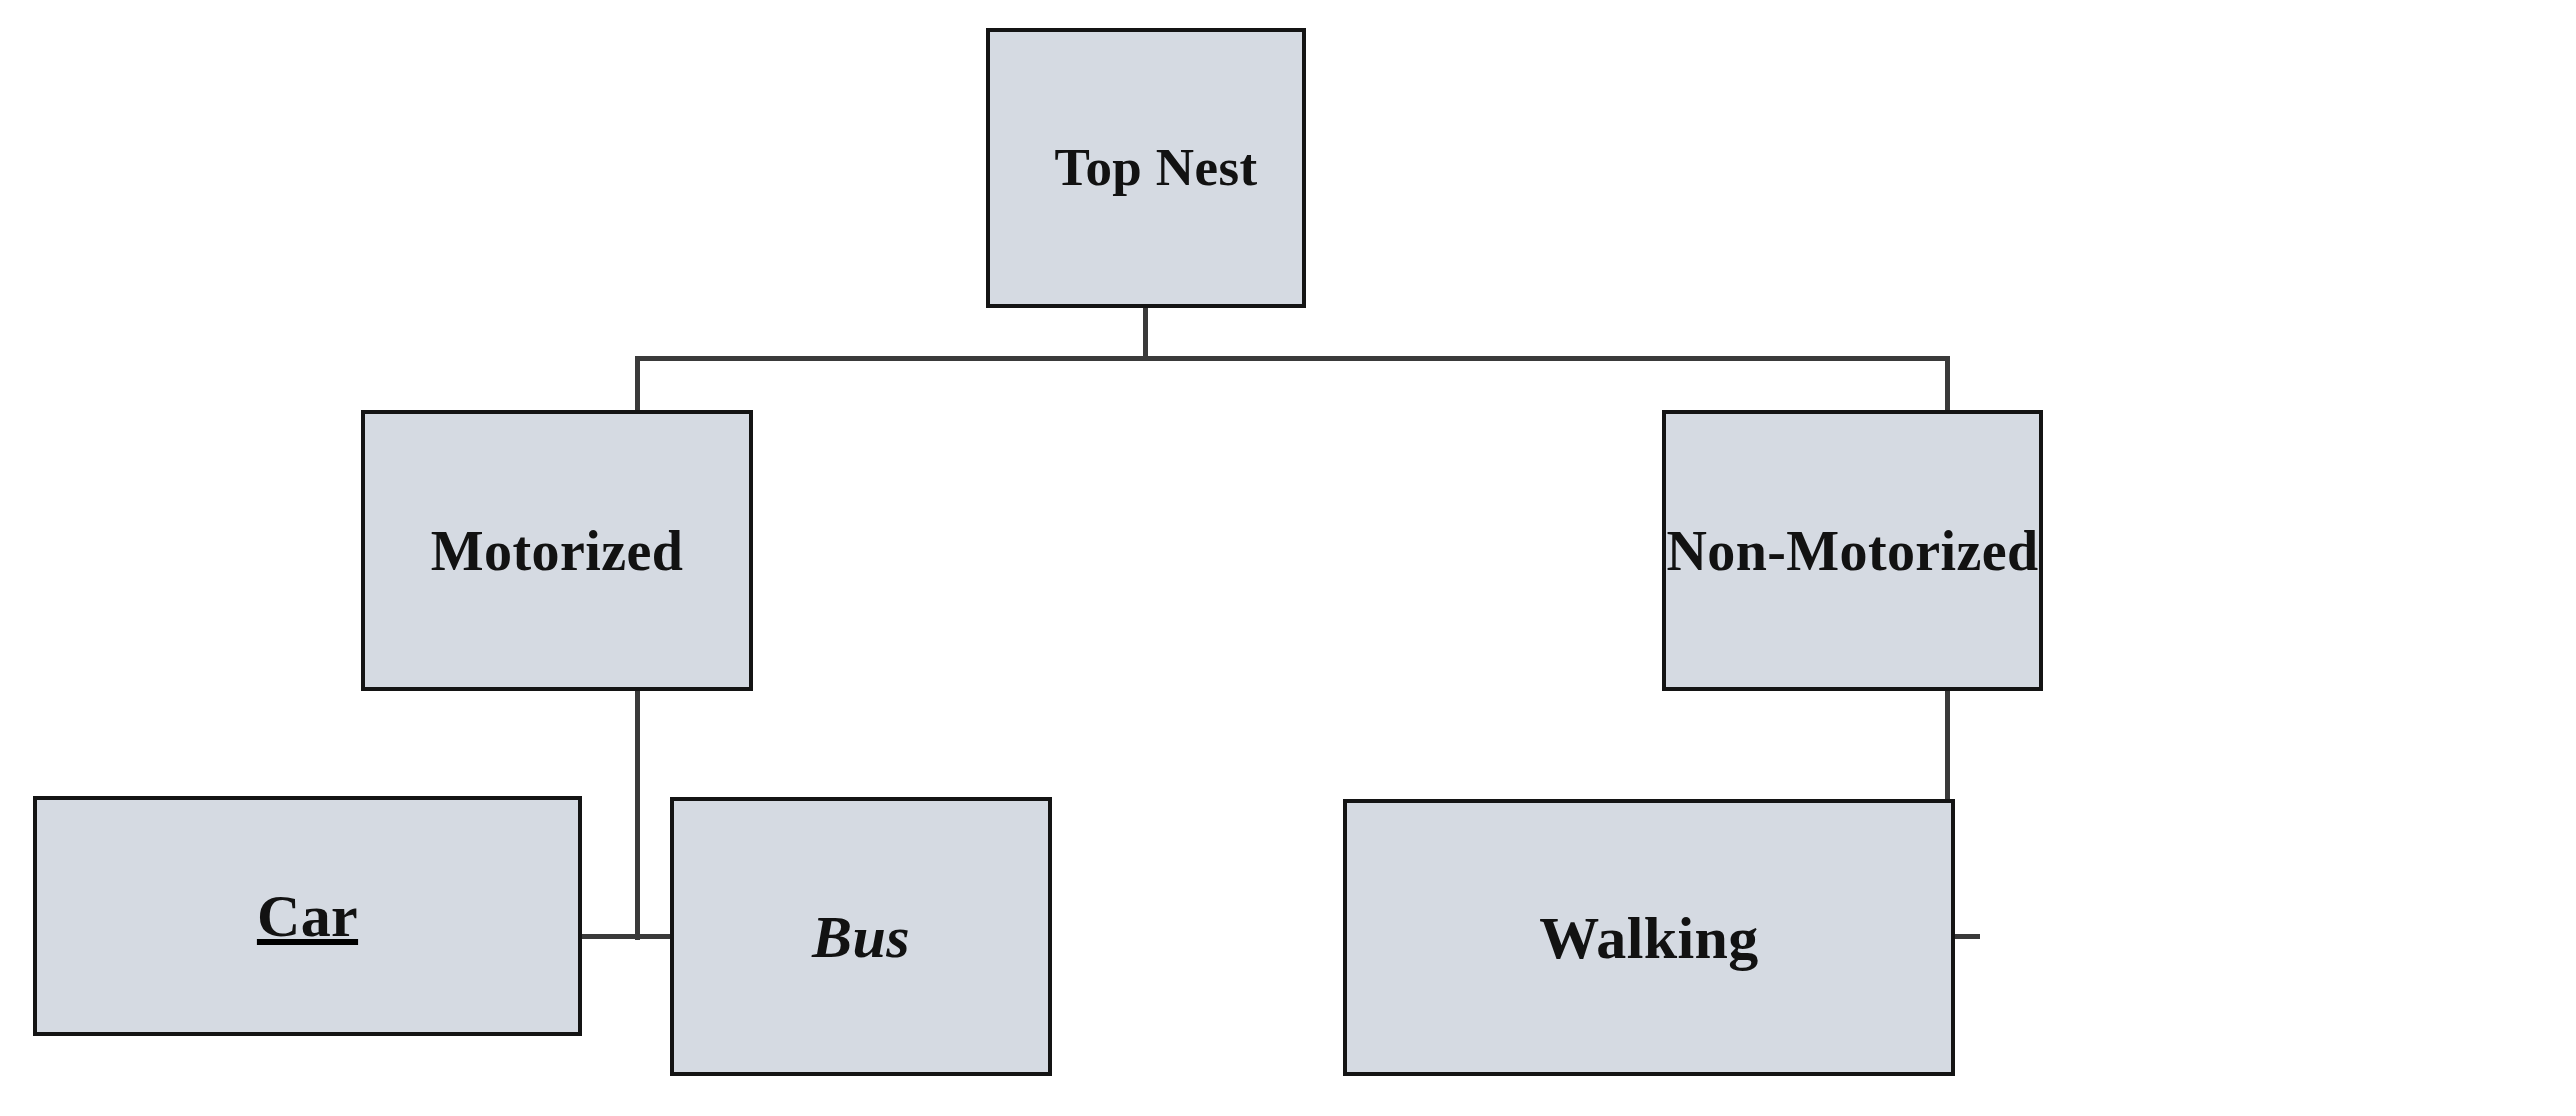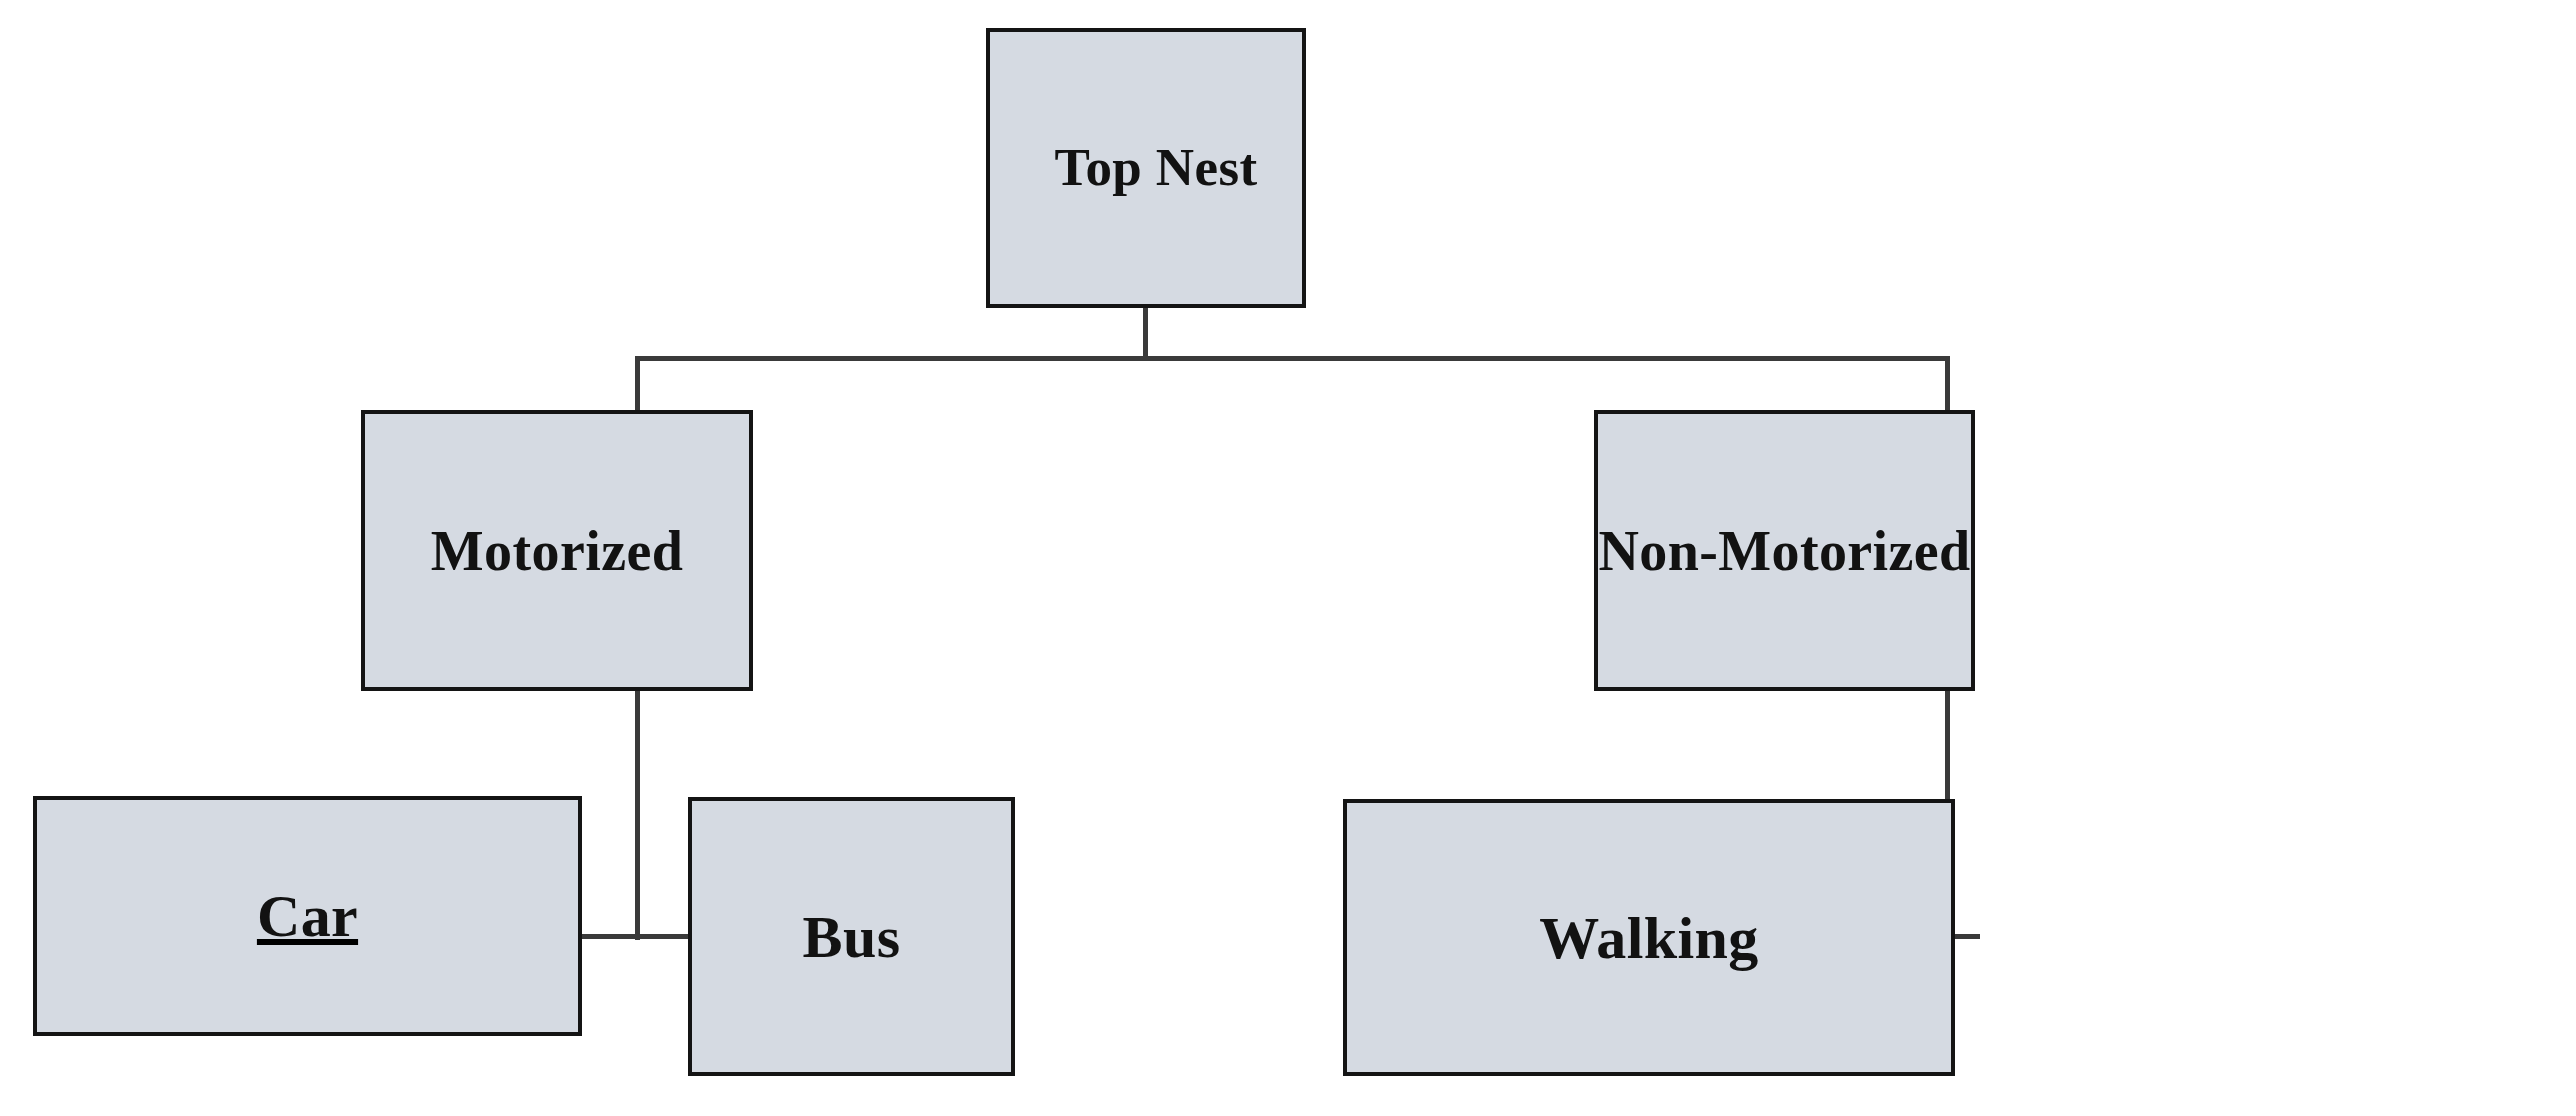--- a/index.html
+++ b/index.html
@@ -68,29 +68,29 @@
   <div class="edge edge-h" style="left:1888px; top:934px; width:92px;"></div>
 
   <div class="node" style="left:986px; top:27.5px; width:320px; height:280px;padding-left:20px;">
     <span class="node-label size-lg">Top Nest</span>
   </div>
 
   <div class="node" style="left:361px; top:410px; width:392px; height:281px;">
     <span class="node-label size-xl">Motorized</span>
   </div>
 
-  <div class="node" style="left:1594px; top:410px; width:381px; height:281px;">
+  <div class="node" style="left:1662px; top:410px; width:381px; height:281px;">
     <span class="node-label size-xl">Non-Motorized</span>
   </div>
 
   <div class="node" style="left:33px; top:796px; width:549px; height:240px;text-decoration:underline;">
     <span class="node-label size-bot">Car</span>
   </div>
 
-  <div class="node" style="left:688px; top:797px; width:327px; height:279px;">
+  <div class="node" style="left:670px; top:797px; width:382px; height:279px;font-style:italic;">
     <span class="node-label size-bot">Bus</span>
   </div>
 
   <div class="node" style="left:1343px; top:799px; width:612px; height:277px;">
     <span class="node-label size-bot">Walking</span>
   </div>
 
 
 </div>
 

